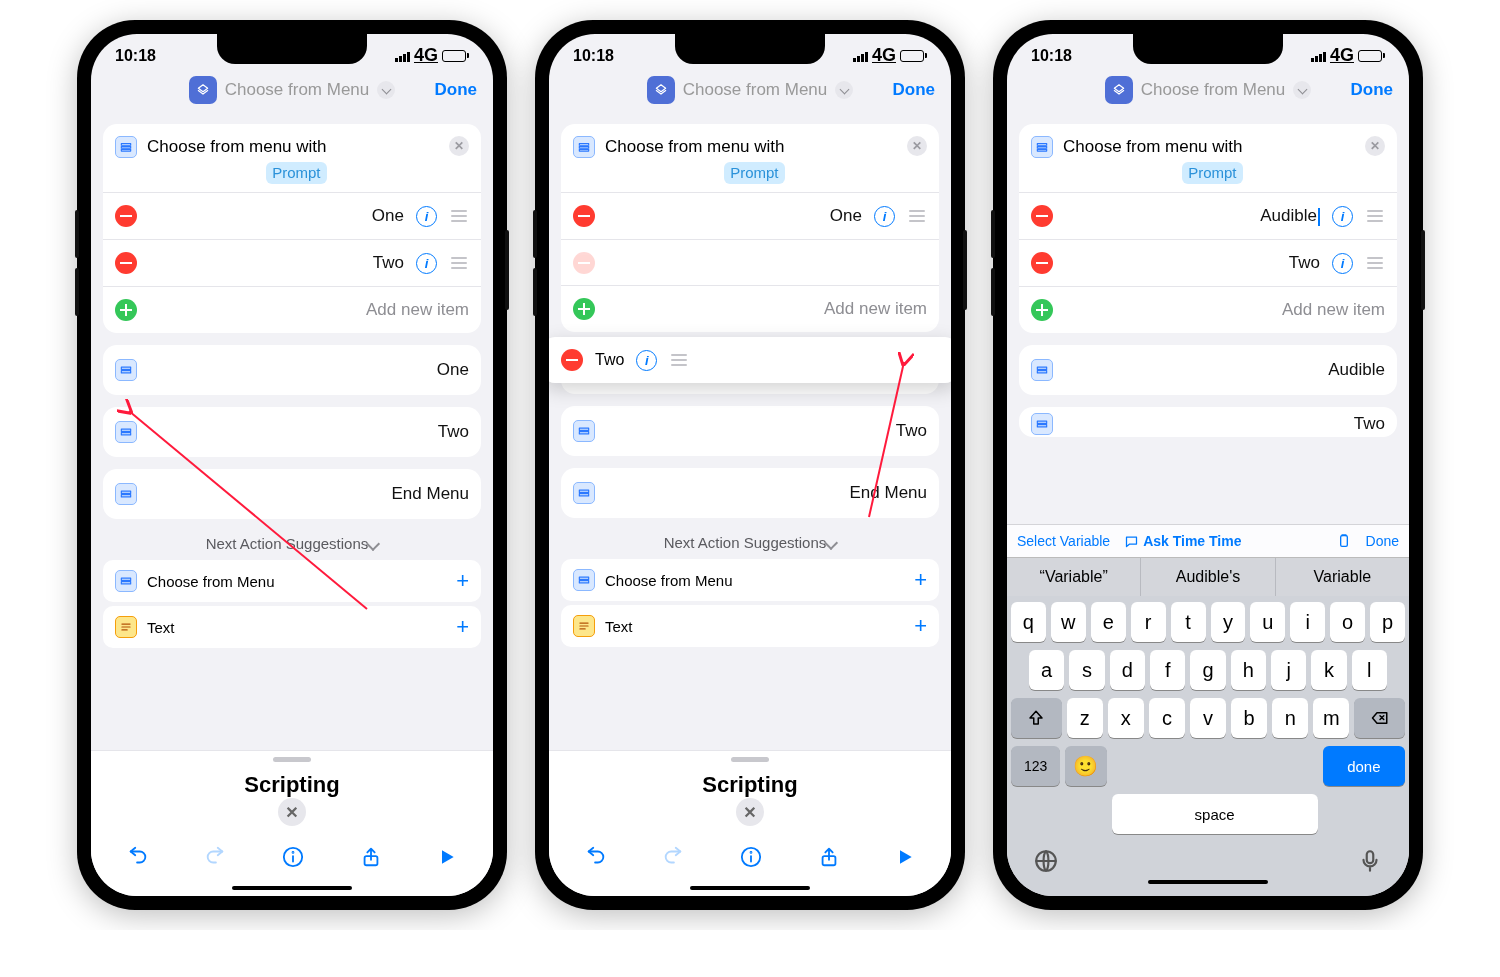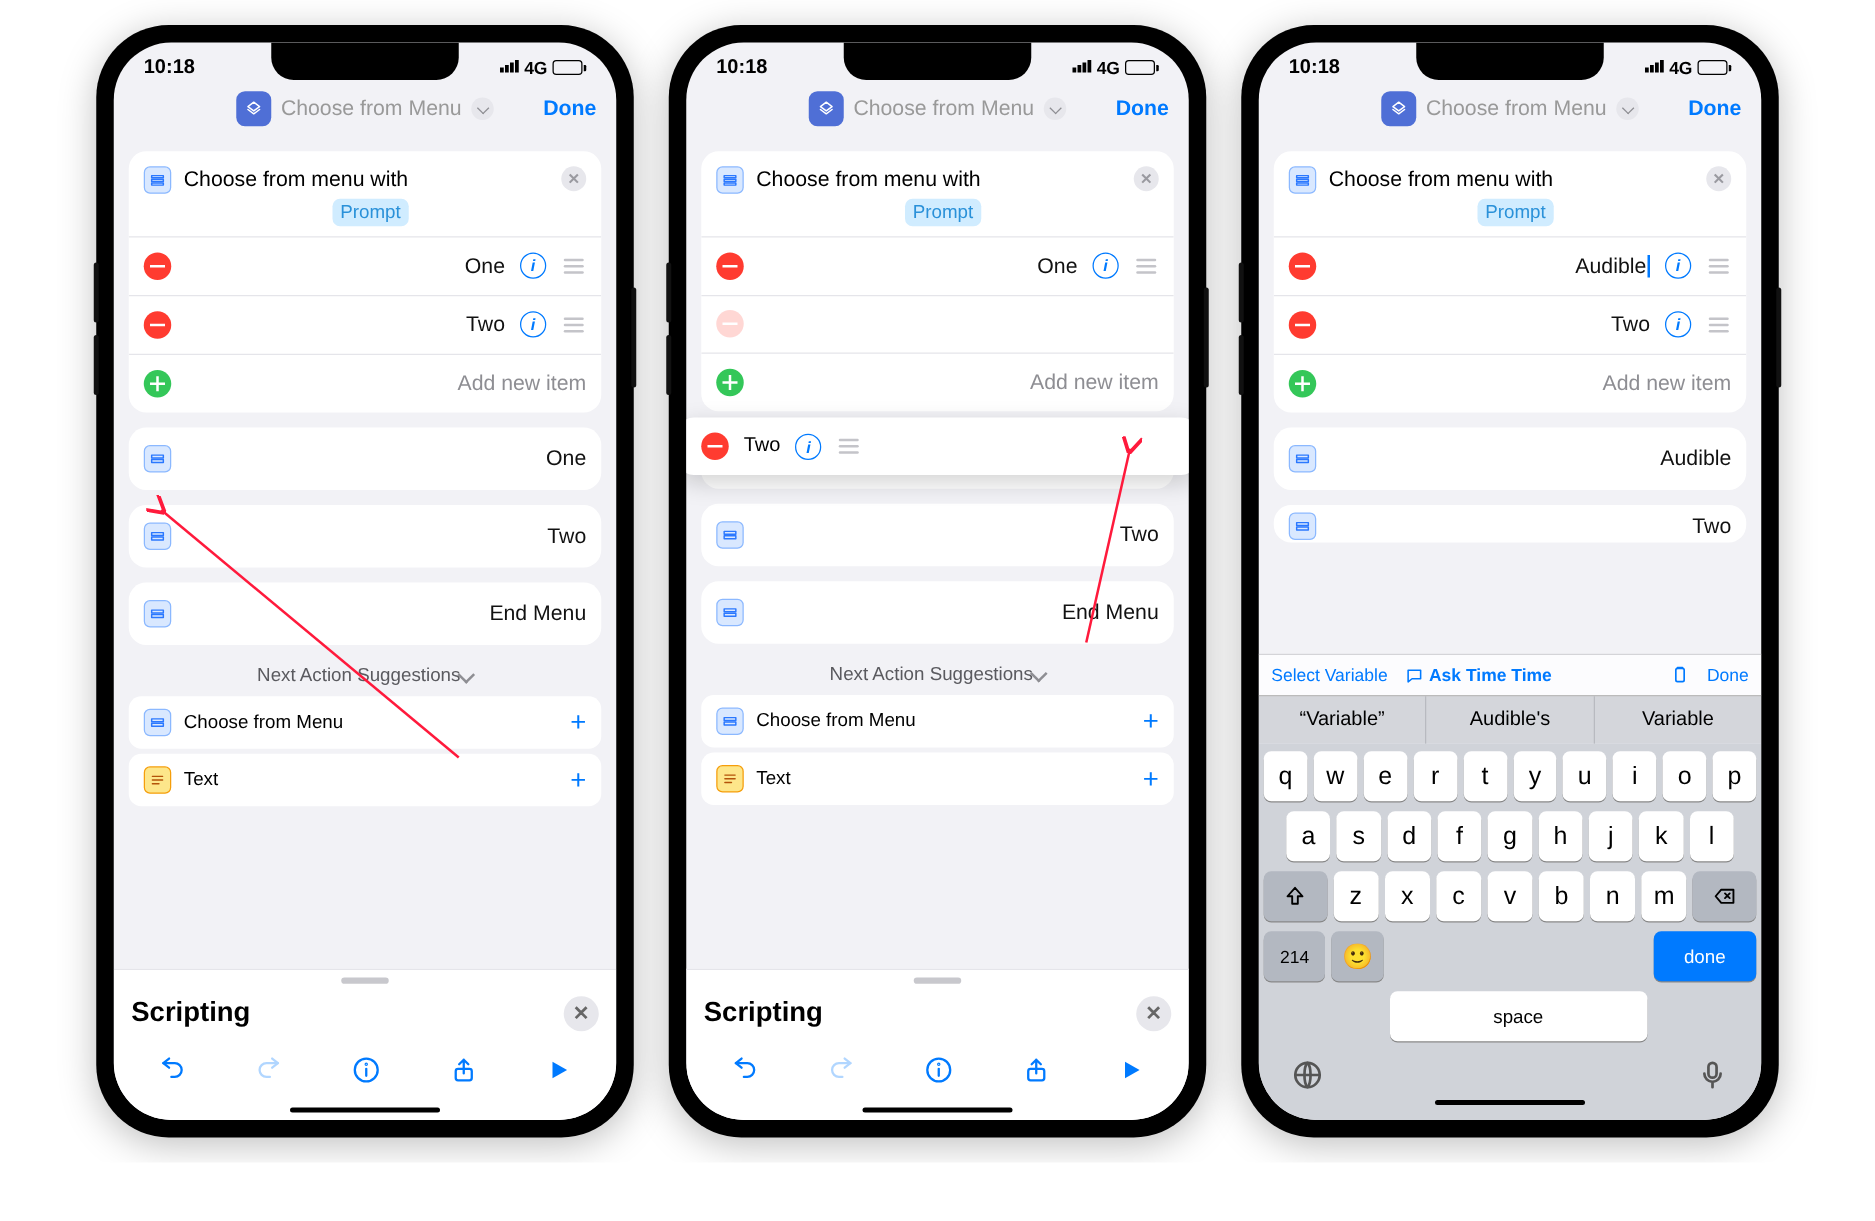--- a/index.html
+++ b/index.html
@@ -5,21 +5,21 @@
 :root { --blue:#007AFF; --red:#FF3B30; --green:#34C759; --gray-bg:#F2F2F6; --card-bg:#FFFFFF; --sep:#E5E5EA; --txt:#111; --muted:#8E8E93; --icon-blue:#3B82F6; --icon-amber:#F59E0B; --teal:#2dd4bf; }
 *{box-sizing:border-box;font-family:-apple-system,Helvetica,Arial,sans-serif;}
 body{margin:0;padding:20px;background:#fff;display:flex;gap:28px;justify-content:center;}
 .device{width:430px;height:890px;background:#000;border-radius:58px;padding:14px;position:relative;box-shadow:0 6px 30px rgba(0,0,0,.25);}
 .btn-vol{position:absolute;left:-2px;width:4px;height:48px;background:#111;border-radius:3px;}
 .btn-vol.a{top:190px}.btn-vol.b{top:248px}
 .btn-pwr{position:absolute;right:-2px;top:210px;width:4px;height:80px;background:#111;border-radius:3px;}
 .screen{width:100%;height:100%;background:var(--gray-bg);border-radius:46px;overflow:hidden;position:relative;display:flex;flex-direction:column;}
 .notch{position:absolute;top:0;left:50%;transform:translateX(-50%);width:150px;height:30px;background:#000;border-bottom-left-radius:18px;border-bottom-right-radius:18px;z-index:50;}
 .status{display:flex;justify-content:space-between;align-items:center;padding:11px 24px 0;font-size:16px;font-weight:600;color:#000;}
-.status .right{display:flex;gap:4px;font-size:14px;}
+.status .right{display:flex;align-items:center;gap:4px;font-size:18px;text-decoration:underline;}
 .bars{display:inline-flex;align-items:flex-end;gap:1px;height:12px;}
 .bars span{width:3px;background:#000;}
 .bars span:nth-child(1){height:4px}.bars span:nth-child(2){height:6px}.bars span:nth-child(3){height:8px}.bars span:nth-child(4){height:10px}
 .battery{display:inline-flex;align-items:center;}
 .battery .body{width:24px;height:12px;border:1px solid #000;border-radius:3px;padding:1px;}
 .battery .fill{width:80%;height:100%;background:#000;border-radius:1px;}
 .battery .tip{width:2px;height:5px;background:#000;margin-left:1px;border-radius:0 1px 1px 0;}
 .nav{display:flex;align-items:center;justify-content:center;gap:8px;padding:10px 14px 10px;position:relative;}
 .nav .sqicon{width:28px;height:28px;border-radius:7px;background:#4f6fd6;display:flex;align-items:center;justify-content:center;}
 .nav .title{font-size:17px;color:#999;}
@@ -47,21 +47,21 @@
 .grip span{height:2px;width:16px;background:#c4c4c9;border-radius:1px;}
 .section-card .row{border-top:none;padding:14px 12px;}
 .suggest{margin-top:16px;}
 .suggest .head{display:flex;justify-content:center;align-items:center;padding:0 6px 8px;color:#5a5a5f;font-size:15px;}
 .srow{background:#fff;border-radius:10px;padding:10px 12px;display:flex;align-items:center;gap:10px;margin-bottom:4px;}
 .srow .mic{width:22px;height:22px;border-radius:5px;display:flex;align-items:center;justify-content:center;}
 .srow .label{flex:1;font-size:15px;}
 .srow .plusbtn{color:var(--blue);font-size:22px;font-weight:300;line-height:1;}
 .searchbar{position:absolute;bottom:0;left:0;right:0;background:#fff;border-top:1px solid var(--sep);}
 .searchbar .handle{width:38px;height:5px;background:#c8c8cd;border-radius:3px;margin:6px auto;}
-.searchbar .in{display:flex;padding:4px 14px 10px;}
+.searchbar .in{display:flex;align-items:center;padding:4px 14px 10px;flex-direction:column;}
 .searchbar .txt{flex:1;font-size:22px;font-weight:700;}
 .searchbar .xc{width:28px;height:28px;border-radius:50%;background:#e7e7ec;display:flex;align-items:center;justify-content:center;color:#666;font-weight:700;}
 .toolbar{display:flex;justify-content:space-around;align-items:center;padding:10px 8px;}
 .tb{color:var(--blue);}
 .tb.dim{opacity:.3;}
 .home{width:120px;height:4px;background:#000;border-radius:3px;margin:4px auto 6px;}
 .floating{position:absolute;background:#fff;border-radius:12px;box-shadow:0 6px 20px rgba(0,0,0,.18);left:-6px;right:-6px;display:flex;align-items:center;padding:12px 18px;gap:12px;z-index:10;}
 .arrow{position:absolute;stroke:#ff1a3c;stroke-width:2;fill:none;z-index:30;pointer-events:none;}
 .kbbar{background:#fcfcfe;border-top:1px solid #d4d4d8;padding:8px 10px;display:flex;align-items:center;gap:14px;font-size:14px;color:var(--blue);text-align:center;}
 .kbbar .chip{display:flex;align-items:center;gap:4px;}
@@ -597,21 +597,21 @@
           </div>
         <span id="kr3" style="display:contents"><div class="key">z</div><div class="key">x</div><div class="key">c</div><div class="key">v</div><div class="key">b</div><div class="key">n</div><div class="key">m</div></span>
         <div class="key fn wide">
             <svg class="ic" width="20" height="18" viewBox="0 0 24 24">
               <path d="M8 5l-6 7 6 7h13V5z"></path>
               <path d="M12 9l5 5M17 9l-5 5"></path>
             </svg>
           </div>
       </div>
       <div class="krow">
-        <div class="key fn" style="flex:1.2;font-size:14px">214</div>
+        <div class="key fn" style="flex:1.2;font-size:14px">123</div>
         <div class="key fn" style="flex:1">🙂</div>
         <div class="key space">space</div>
         <div class="key done">done</div>
       </div>
       <div class="kbfoot">
         <span><svg class="ic" width="26" height="26" viewBox="0 0 24 24" style="color:#555">
               <circle cx="12" cy="12" r="9"></circle>
               <path d="M3 12h18M12 3c3 3 3 15 0 18M12 3c-3 3-3 15 0 18"></path>
             </svg></span>
         <span><svg class="ic" width="26" height="26" viewBox="0 0 24 24" style="color:#555">

